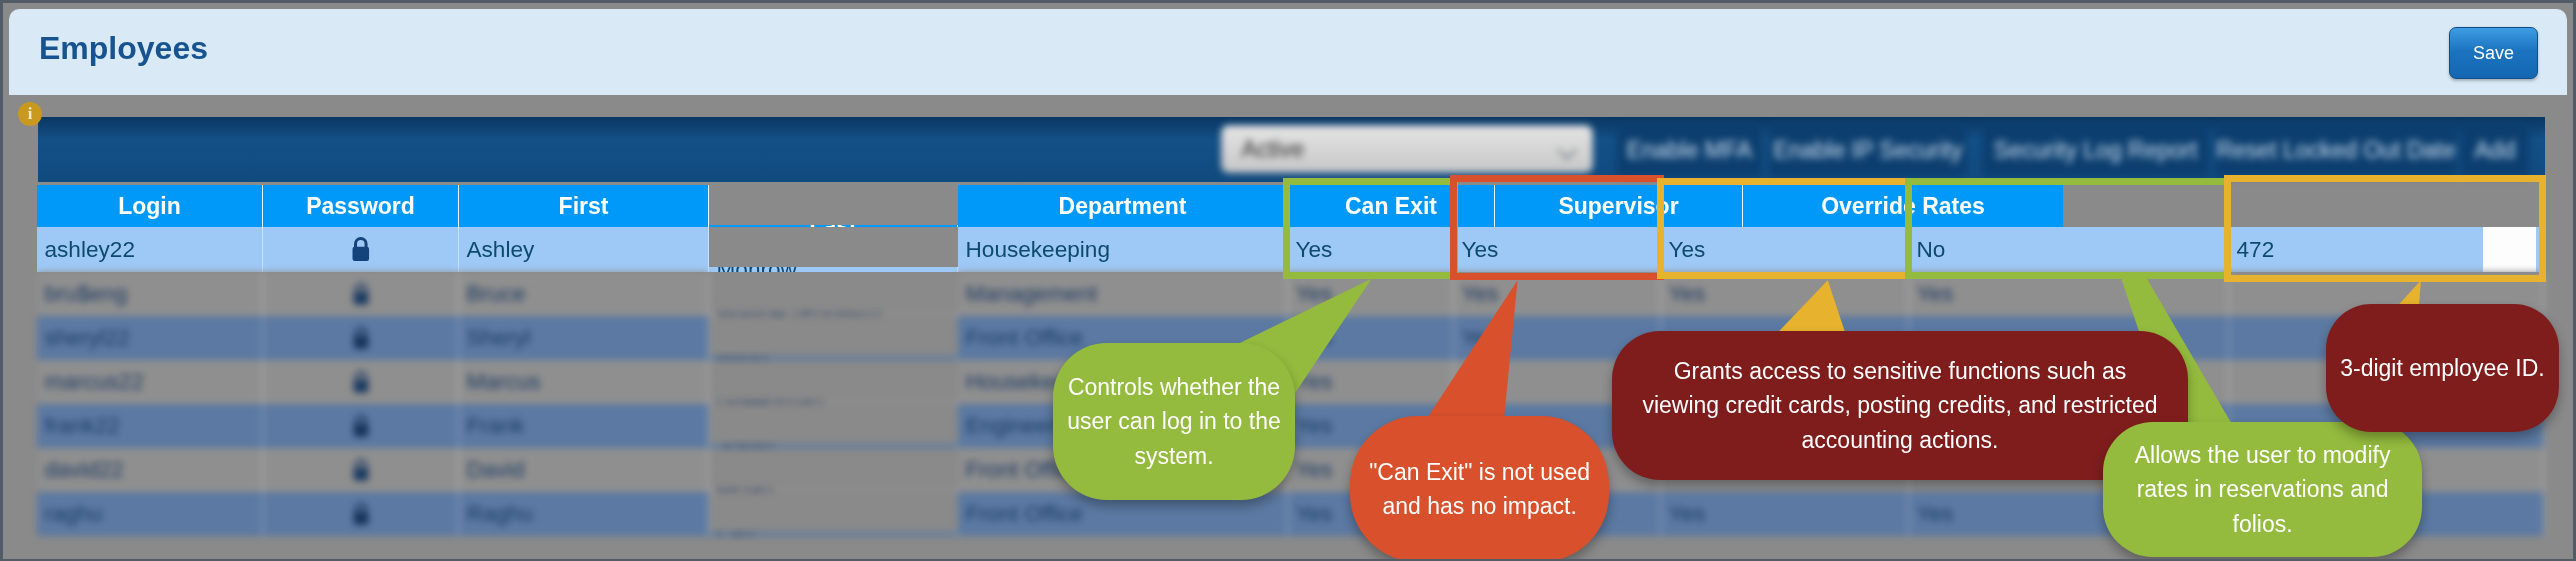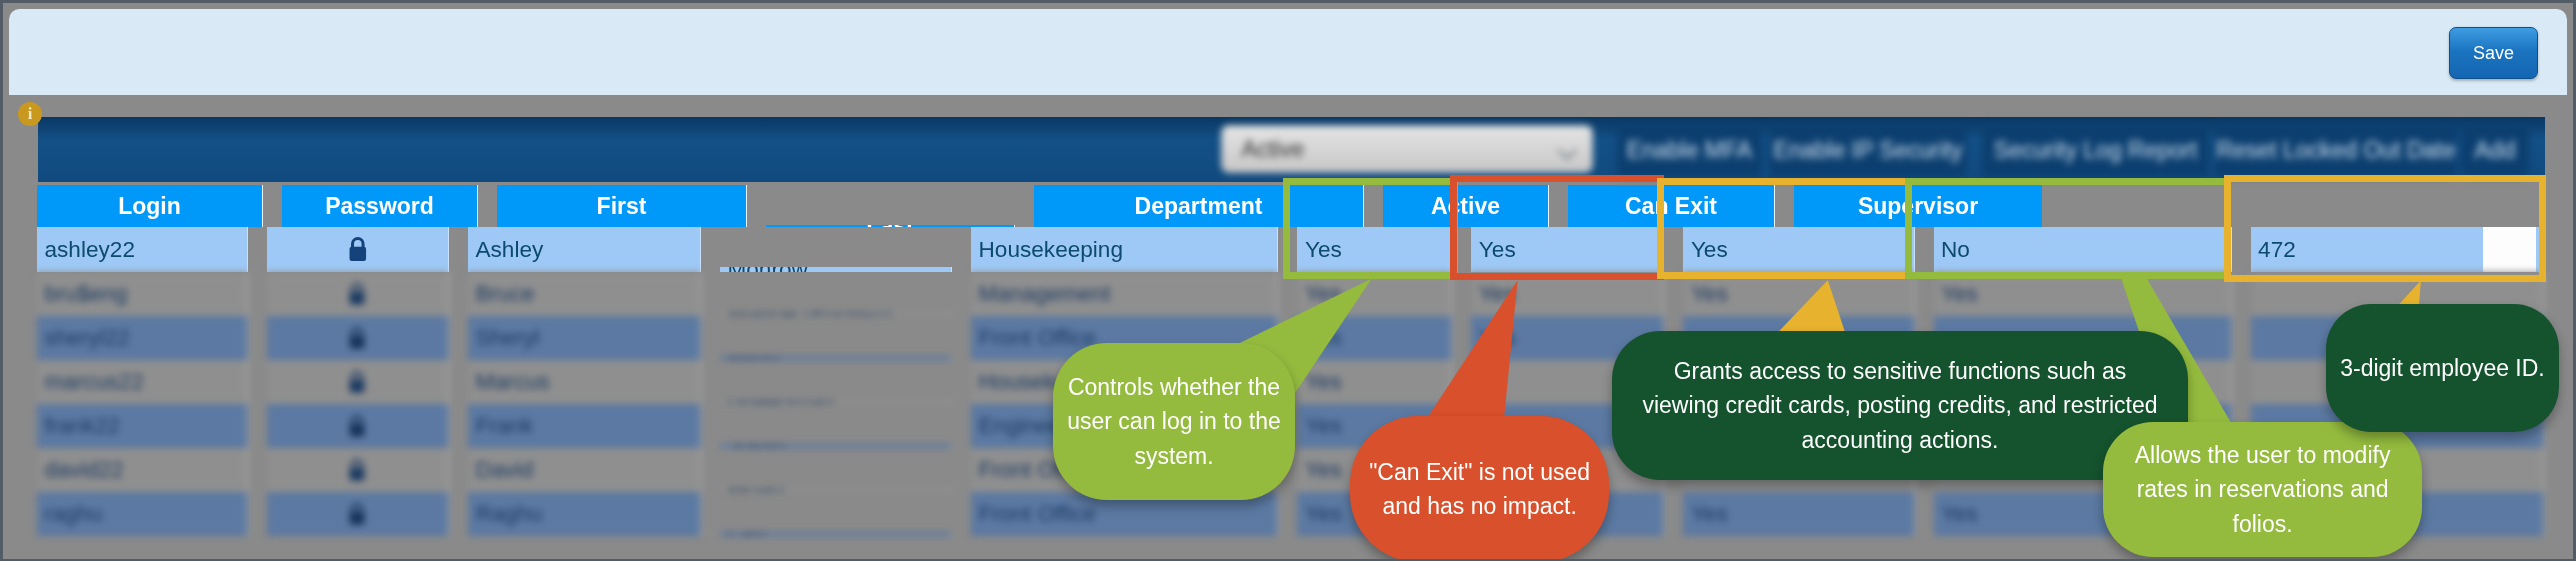--- a/index.html
+++ b/index.html
@@ -24,21 +24,21 @@
   .tbtn{position:absolute;top:6px;height:54px;background:#0c3f70;border-radius:6px;color:#cfe0ef;font-size:23px;
     display:flex;align-items:center;justify-content:center;}
   .tbtn.b0{left:1579px;width:145px;}
   .tbtn.b1{left:1731px;width:198px;}
   .tbtn.b2{left:1944px;width:227px;}
   .tbtn.b3{left:2177px;width:242px;}
   .tbtn.b4{left:2423px;width:68px;}
 
   
   .grid{position:absolute;left:34px;top:182px;width:2507px;z-index:10;}
-  .trow{display:flex;gap:19px;}
+  .trow{display:flex;}
   .cell{box-sizing:border-box;overflow:hidden;white-space:nowrap;}
   .c0{width:226px;}.c1{width:196px;}.c2{width:250px;}.c3{width:249px;margin-top:40px;}.c4{width:330px;}
   .c5{width:166px;}.c6{width:207px;}.c7{width:248px;}.c8{width:320px;}.c9{width:315px;}
   .hrow{height:42px;}
   .hrow .cell{background:#0099fa;color:#fff;font-size:23px;font-weight:bold;display:flex;align-items:center;justify-content:center;
     border-right:1.5px solid #e8f3fd;}
   .hrow .cell:last-child{border-right:none;}
   .drow .cell{display:flex;align-items:center;padding-left:7.5px;font-size:22.6px;border-right:0.8px solid rgba(255,255,255,.45);}
   .drow .cell.icon-cell{justify-content:center;padding-left:0;}
   .row1{height:45px;}
@@ -61,34 +61,35 @@
   .hl.supervisor{left:1654px;top:175px;width:255px;height:101px;}
   .hl.override{left:1902px;top:175px;width:326px;height:101px;}
   .hl.fdi{left:2221px;top:172px;width:322px;height:107px;}
 
   
   .tails{position:absolute;left:0;top:0;width:2570px;height:556px;z-index:40;pointer-events:none;}
   .callout{position:absolute;z-index:45;color:#fff;text-align:center;display:flex;align-items:center;justify-content:center;
     box-shadow:0 6px 10.5px rgba(0,0,0,.3);font-size:23px;line-height:1.5;}
   .co-green{background:#94bb3e;}
   .co-red{background:#d8502c;}
-  .co-yellow{background:#14532d;text-align:center;}
+  .co-yellow{background:#7f1d1d;text-align:center;}
   .co.active{left:1050px;top:340px;width:215px;height:157px;border-radius:54px;padding:0 13.5px;}
   .co.canexit{left:1347px;top:413px;width:226px;height:146px;border-radius:68px;padding:0 16.6px;}
   .co.supervisor{left:1609px;top:328px;width:516px;height:149px;border-radius:48px;padding:0 30px;}
   .co.override{left:2100px;top:419px;width:274px;height:135px;border-radius:50px;padding:0 22.6px;}
   .co.fdi{left:2323px;top:301px;width:212px;height:128px;border-radius:45px;padding:0 10.5px;}
   .callout .txt{display:block;}
 </style>
 </head>
 <body>
 
 <div class="screen">
 
   <div class="titlebar">
+    <div class="page-title">Employees</div>
     <div class="save-btn">Save</div>
   </div>
 
   <div class="info-icon">i</div>
 
   <div class="toolbar">
     <div class="toolbar-blur">
       <div class="filter-select">
         <span>Active</span>
         <span class="chev"></span>
@@ -101,23 +102,23 @@
     </div>
   </div>
 
   <div class="grid">
     <div class="trow hrow">
       <div class="cell c0">Login</div>
       <div class="cell c1">Password</div>
       <div class="cell c2">First</div>
       <div class="cell c3">Last</div>
       <div class="cell c4">Department</div>
-      <div class="cell c5">Active</div>
       <div class="cell c6">Can Exit</div>
       <div class="cell c7">Supervisor</div>
+      <div class="cell c8">Override Rates</div>
     </div>
 
     <div class="trow drow row1">
       <div class="cell c0">ashley22</div>
       <div class="cell c1 icon-cell">
         <svg class="lock" width="19.6" height="25.6" viewBox="0 0 26 34">
           <path d="M6 14 V9 a7 7 0 0 1 14 0 v5" fill="none" stroke="#14427a" stroke-width="4"></path>
           <rect x="2" y="13" width="22" height="19" rx="3" fill="#14427a"></rect>
         </svg>
       </div>

